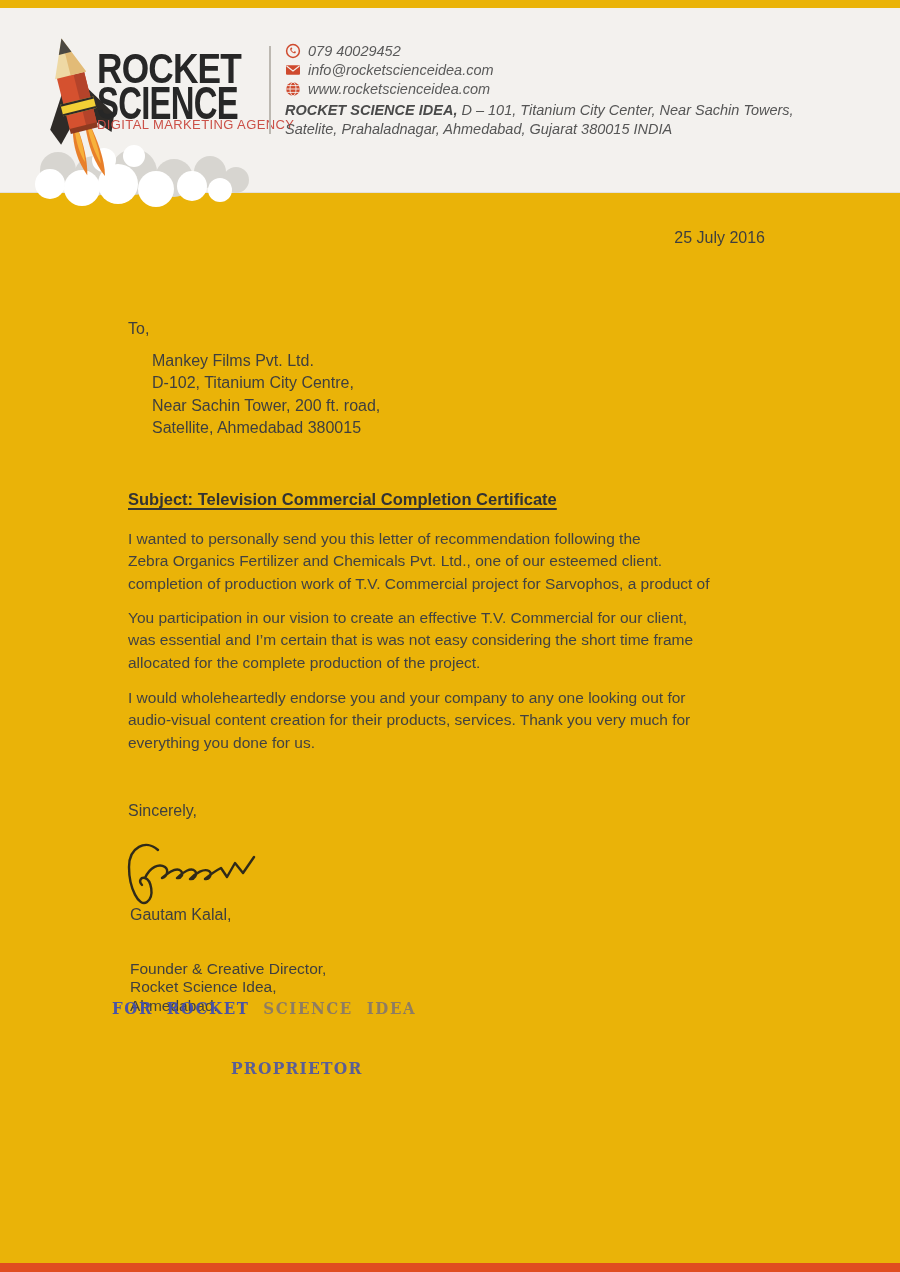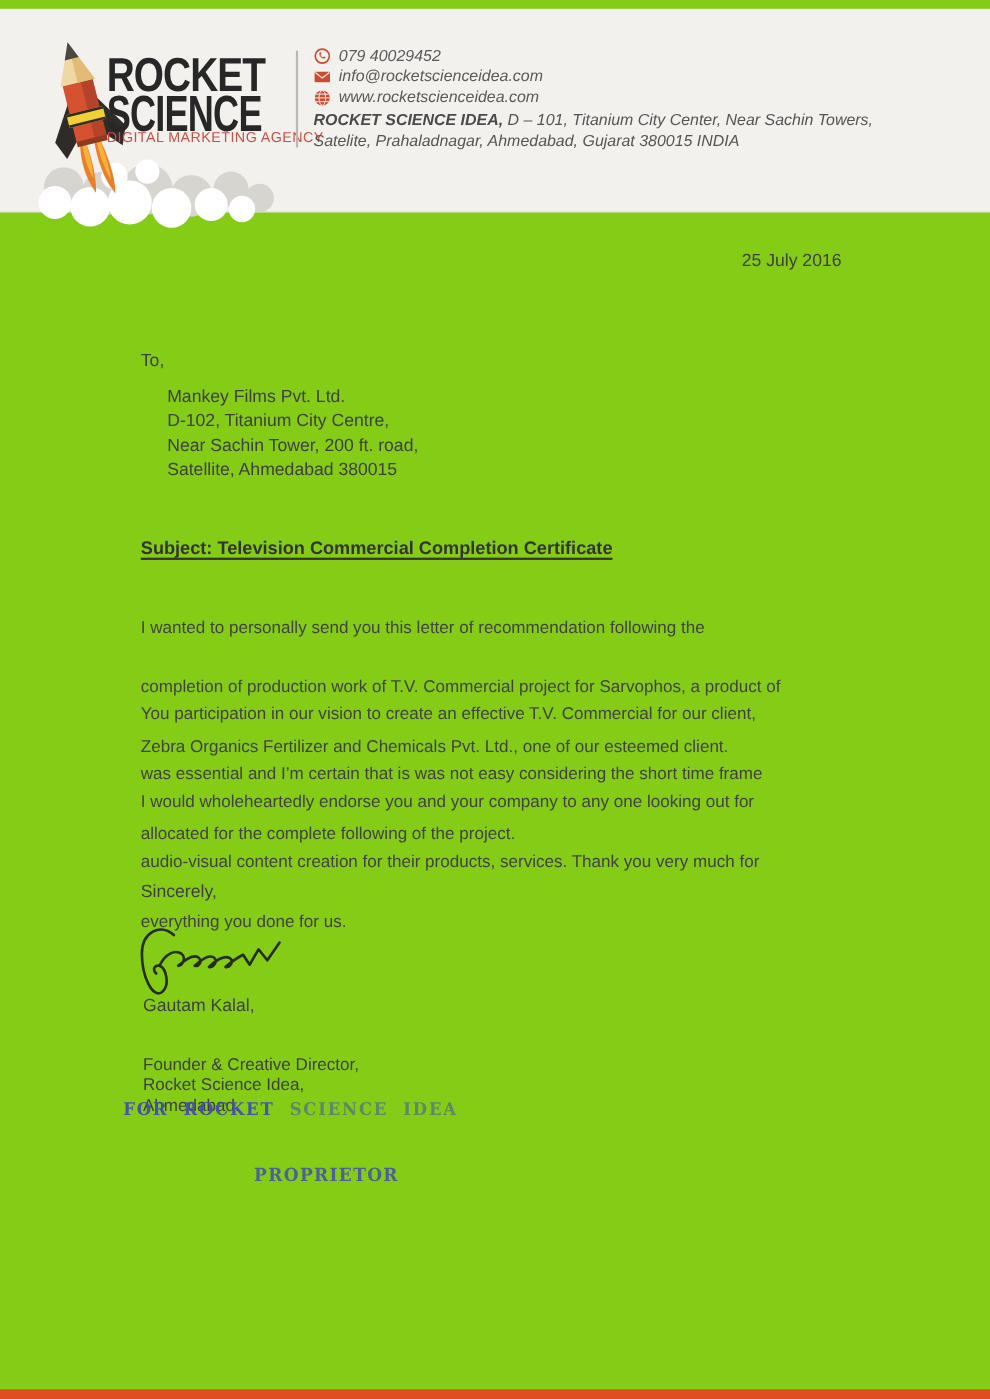--- a/index.html
+++ b/index.html
@@ -1,18 +1,18 @@
 <!DOCTYPE html>
 <html><head>
 <meta charset="utf-8">
 <style>
   html,body{margin:0;padding:0;background:#e9e9e9;}
   .page{
     position:relative;width:900px;height:1272px;margin:0 auto;
-    background:#84cc16;overflow:hidden;
+    background:#eab308;overflow:hidden;
     font-family:"Liberation Sans",sans-serif;color:#414141;
   }
   
   .band{position:absolute;left:0;top:8px;width:900px;height:184px;
     background:#f3f1ee;border-bottom:1px solid #e4e1db;}
   .logo-mark{position:absolute;left:6px;top:24px;width:250px;height:176px;}
   .logo-line{position:absolute;left:97px;font-weight:800;color:#272727;
     letter-spacing:-1px;transform-origin:0 0;line-height:1;white-space:nowrap;}
   .logo-line.l1{top:39px;font-size:42px;transform:scale(0.84,1.03);}
   .logo-line.l2{top:72px;font-size:45px;transform:scale(0.73,1.03);}
@@ -26,21 +26,21 @@
   .c-org b{color:#4a4a4a;}
   .c-addr2{height:19px;white-space:nowrap;color:#555;}
   
   .date{position:absolute;top:229px;right:135px;font-size:16px;color:#3f3f3f;}
   .salutation{position:absolute;left:128px;top:320px;font-size:16px;color:#3f3f3f;}
   .recipient{position:absolute;left:152px;top:350px;font-size:16px;line-height:22.3px;color:#3f3f3f;}
   .recipient div{white-space:pre;}
   .subject{position:absolute;left:128px;top:490px;font-size:16.5px;font-weight:bold;color:#333;
     text-decoration:underline;text-decoration-thickness:1.5px;text-underline-offset:3px;white-space:pre;}
   .para{position:absolute;left:128px;font-size:15.5px;line-height:22.4px;color:#424242;}
-  .para div{white-space:pre;margin-top:32px;}
+  .para div{white-space:pre;}
   .p1{top:528px;} .p2{top:607px;} .p3{top:687px;}
   .closing{position:absolute;left:128px;top:802px;font-size:16px;color:#3f3f3f;}
   .signature{position:absolute;left:120px;top:840px;width:158px;height:74px;}
   .sig-name{position:absolute;left:130px;top:906px;font-size:16px;color:#3f3f3f;white-space:pre;}
   .sig-block{position:absolute;left:130px;top:960px;font-size:15.5px;line-height:18.4px;color:#3f3f3f;}
   .sig-block div{white-space:pre;}
   
   .stamp{position:absolute;font-family:"DejaVu Serif",serif;font-weight:bold;
     color:#4350ae;letter-spacing:1.6px;word-spacing:7px;white-space:pre;
     filter:blur(0.35px);transform:scaleY(1.06);transform-origin:0 0;}
@@ -139,27 +139,27 @@
     <div>Mankey Films Pvt. Ltd.</div>
     <div>D-102, Titanium City Centre,</div>
     <div>Near Sachin Tower, 200 ft. road,</div>
     <div>Satellite, Ahmedabad 380015</div>
   </div>
 
   <div class="subject">Subject: Television Commercial Completion Certificate</div>
 
   <div class="para p1">
     <div>I wanted to personally send you this letter of recommendation following the</div>
+    <div>Zebra Organics Fertilizer and Chemicals Pvt. Ltd., one of our esteemed client.</div>
     <div>completion of production work of T.V. Commercial project for Sarvophos, a product of</div>
-    <div>Zebra Organics Fertilizer and Chemicals Pvt. Ltd., one of our esteemed client.</div>
   </div>
   <div class="para p2">
     <div>You participation in our vision to create an effective T.V. Commercial for our client,</div>
     <div>was essential and I’m certain that is was not easy considering the short time frame</div>
-    <div>allocated for the complete following of the project.</div>
+    <div>allocated for the complete production of the project.</div>
   </div>
   <div class="para p3">
     <div>I would wholeheartedly endorse you and your company to any one looking out for</div>
     <div>audio-visual content creation for their products, services. Thank you very much for</div>
     <div>everything you done for us.</div>
   </div>
 
   <div class="closing">Sincerely,</div>
 
   <svg class="signature" viewBox="0 0 158 74" aria-hidden="true">

